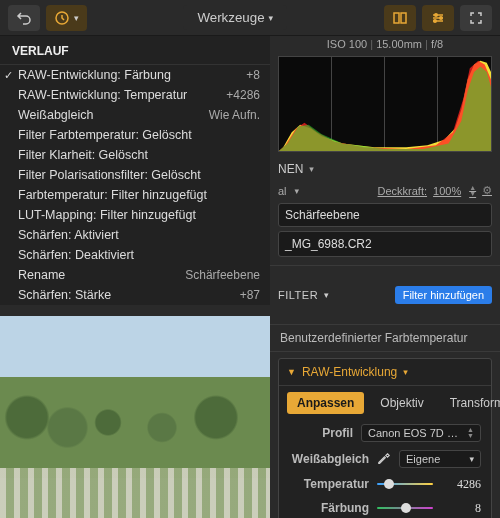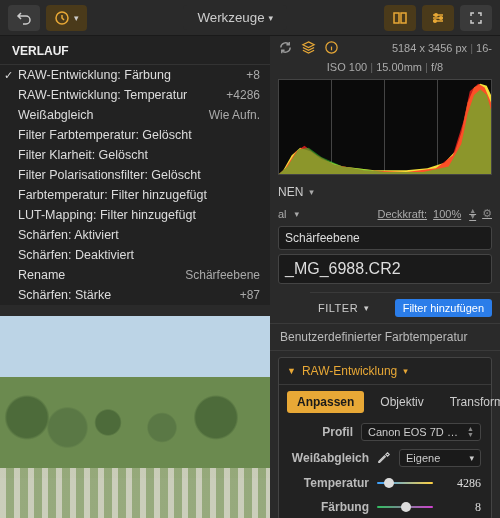--- a/index.html
+++ b/index.html
@@ -48,23 +48,23 @@
     linear-gradient(to right, transparent 24.5%, #444 24.5% 25%, transparent 25% 49.5%, #444 49.5% 50%, transparent 50% 74.5%, #444 74.5% 75%, transparent 75%); }
   .histo svg { position:absolute; inset:0; width:100%; height:100%;}
 
   .section-header { display:flex; align-items:center; padding:4px 8px; gap:6px; color:#ccc; font-size:12px;}
   .section-header .chev { color:#aaa;}
   .row-flex { display:flex; align-items:center; padding:4px 8px; gap:8px; font-size:11px; color:#aaa;}
   .row-flex .right-pull { margin-left:auto; display:flex; align-items:center; gap:6px;text-decoration:underline;}
   
   .textfield { margin: 2px 8px; }
   .textfield input { width:100%; background:#1a1a1a; border:1px solid #444; color:#ddd; padding:4px 6px; font-size:12px; border-radius:3px;}
-  .filename-box { margin:4px 8px 8px; background:#1a1a1a; border:1px solid #444; color:#ddd; padding:5px 6px; font-size:16px; border-radius:3px;}
-  
-  .filter-head { display:flex; align-items:center; padding:6px 8px; gap:6px; border-top:1px solid #3a3a3a;margin-left:40px;}
+  .filename-box { margin:4px 8px 8px; background:#1a1a1a; border:1px solid #444; color:#ddd; padding:5px 6px; font-size:12px; border-radius:3px;}
+  
+  .filter-head { display:flex; align-items:center; padding:20px 8px; gap:6px; border-top:1px solid #3a3a3a;}
   .filter-head .title { text-transform: uppercase; letter-spacing:.5px; font-size:11px; color:#ccc;}
   .btn-blue { margin-left:auto; background:#2b7de9; border:none; border-radius:3px; padding:3px 8px; color:#fff; font-size:11px; cursor:pointer;}
   
   .workspace-row { padding:6px 10px; background:#2a2a2a; color:#bbb; font-size:12px; border-top:1px solid #3a3a3a; border-bottom:1px solid #3a3a3a;}
   
   .panel { margin:6px 8px 4px; border:1px solid #444; border-radius:3px; background:#222; }
   .panel-hd { display:flex; align-items:center; padding:6px 8px; gap:6px; color:#e8a836; font-size:12px; border-bottom:1px solid #3a3a3a;}
   .panel-hd .tri { color:#e8a836; font-size:9px;}
   
   .tabs { display:flex; gap:6px; padding:6px 8px;text-align:center;}
@@ -172,39 +172,20 @@
       </div>
     </div>
 </div>
 
 <div class="preview">
   <div class="trees"></div>
   <div class="blossom"></div>
 </div>
 
 <div class="right">
-  <div class="info-row">
-    <svg class="ic" viewBox="0 0 16 16" fill="none" stroke="#999" stroke-width="1.5">
-        <path d="M3 8a5 5 0 019-3M13 8a5 5 0 01-9 3"></path>
-        <path d="M12 2v3h-3M4 14v-3h3"></path>
-      </svg>
-    <svg class="ic" viewBox="0 0 16 16" fill="none" stroke="#e8a836" stroke-width="1.3">
-        <path d="M8 2l6 3-6 3-6-3z"></path>
-        <path d="M2 8l6 3 6-3M2 11l6 3 6-3"></path>
-      </svg>
-    <svg class="ic" viewBox="0 0 16 16" fill="none" stroke="#e8a836" stroke-width="1.3">
-        <circle cx="8" cy="8" r="6"></circle>
-        <path d="M8 5h0M8 7v4"></path>
-      </svg>
-    <span class="meta">
-      <span>5184 x 3456 px</span>
-      <span class="sep"> | </span>
-      <span>16-</span>
-    </span>
-  </div>
   <div class="iso-row">
     <span>ISO 100</span>
     <span class="sep"> | </span>
     <span>15.00mm</span>
     <span class="sep"> | </span>
     <span>f/8</span>
   </div>
 
   <div class="histo">
     <div class="grid"></div>

